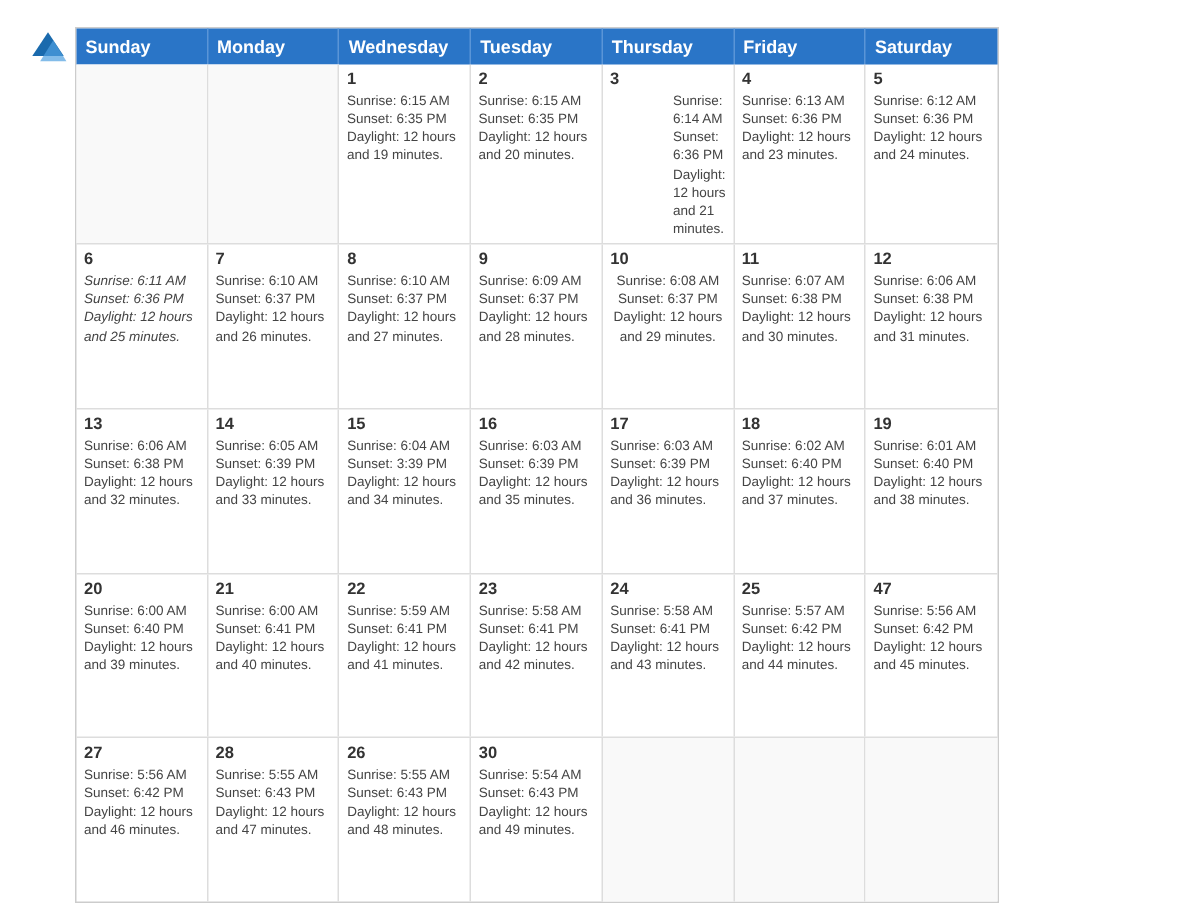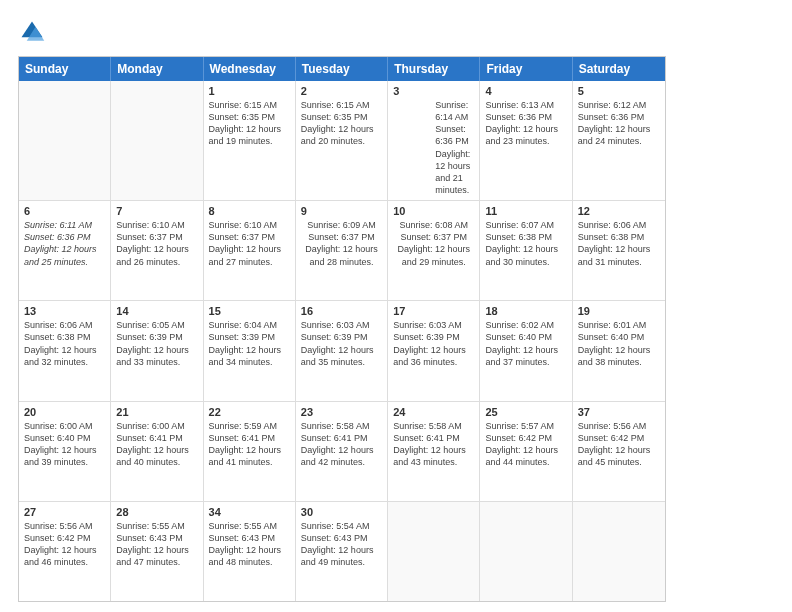--- a/index.html
+++ b/index.html
@@ -8,21 +8,21 @@
       background: #fff;
       width: 792px;
       height: 612px;
       overflow: hidden;
     }
     .page {
       width: 684px;
       height: 612px;
       padding: 18px 18px 10px 18px;
       display: flex;
-      flex-direction: column;
+      flex-direction: row;
     }
     .header {
       display: flex;
       justify-content: space-between;
       align-items: flex-start;
       margin-bottom: 10px;
     }
     .logo {
       display: flex;
       align-items: center;
@@ -187,21 +187,21 @@
 Daylight: 12 hours and 26 minutes.</div>
           </div>
           <div class="cal-cell">
             <div class="day-num">8</div>
             <div class="cell-text" style="white-space: pre-line;">Sunrise: 6:10 AM
 Sunset: 6:37 PM
 Daylight: 12 hours and 27 minutes.</div>
           </div>
           <div class="cal-cell">
             <div class="day-num">9</div>
-            <div class="cell-text" style="white-space: pre-line; text-align: center;">Sunrise: 6:09 AM
+            <div class="cell-text" style="white-space: pre-line;">Sunrise: 6:09 AM
 Sunset: 6:37 PM
 Daylight: 12 hours and 28 minutes.</div>
           </div>
           <div class="cal-cell">
             <div class="day-num">10</div>
             <div class="cell-text" style="white-space: pre-line; text-align: center;">Sunrise: 6:08 AM
 Sunset: 6:37 PM
 Daylight: 12 hours and 29 minutes.</div>
           </div>
           <div class="cal-cell">
@@ -292,41 +292,41 @@
 Sunset: 6:41 PM
 Daylight: 12 hours and 43 minutes.</div>
           </div>
           <div class="cal-cell">
             <div class="day-num">25</div>
             <div class="cell-text" style="white-space: pre-line;">Sunrise: 5:57 AM
 Sunset: 6:42 PM
 Daylight: 12 hours and 44 minutes.</div>
           </div>
           <div class="cal-cell">
-            <div class="day-num">37</div>
+            <div class="day-num">47</div>
             <div class="cell-text" style="white-space: pre-line;">Sunrise: 5:56 AM
 Sunset: 6:42 PM
 Daylight: 12 hours and 45 minutes.</div>
           </div>
         </div>
         <div class="cal-week">
           <div class="cal-cell">
             <div class="day-num">27</div>
             <div class="cell-text" style="white-space: pre-line;">Sunrise: 5:56 AM
 Sunset: 6:42 PM
 Daylight: 12 hours and 46 minutes.</div>
           </div>
           <div class="cal-cell">
             <div class="day-num">28</div>
             <div class="cell-text" style="white-space: pre-line;">Sunrise: 5:55 AM
 Sunset: 6:43 PM
 Daylight: 12 hours and 47 minutes.</div>
           </div>
           <div class="cal-cell">
-            <div class="day-num">34</div>
+            <div class="day-num">26</div>
             <div class="cell-text" style="white-space: pre-line;">Sunrise: 5:55 AM
 Sunset: 6:43 PM
 Daylight: 12 hours and 48 minutes.</div>
           </div>
           <div class="cal-cell">
             <div class="day-num">30</div>
             <div class="cell-text" style="white-space: pre-line;">Sunrise: 5:54 AM
 Sunset: 6:43 PM
 Daylight: 12 hours and 49 minutes.</div>
           </div>

